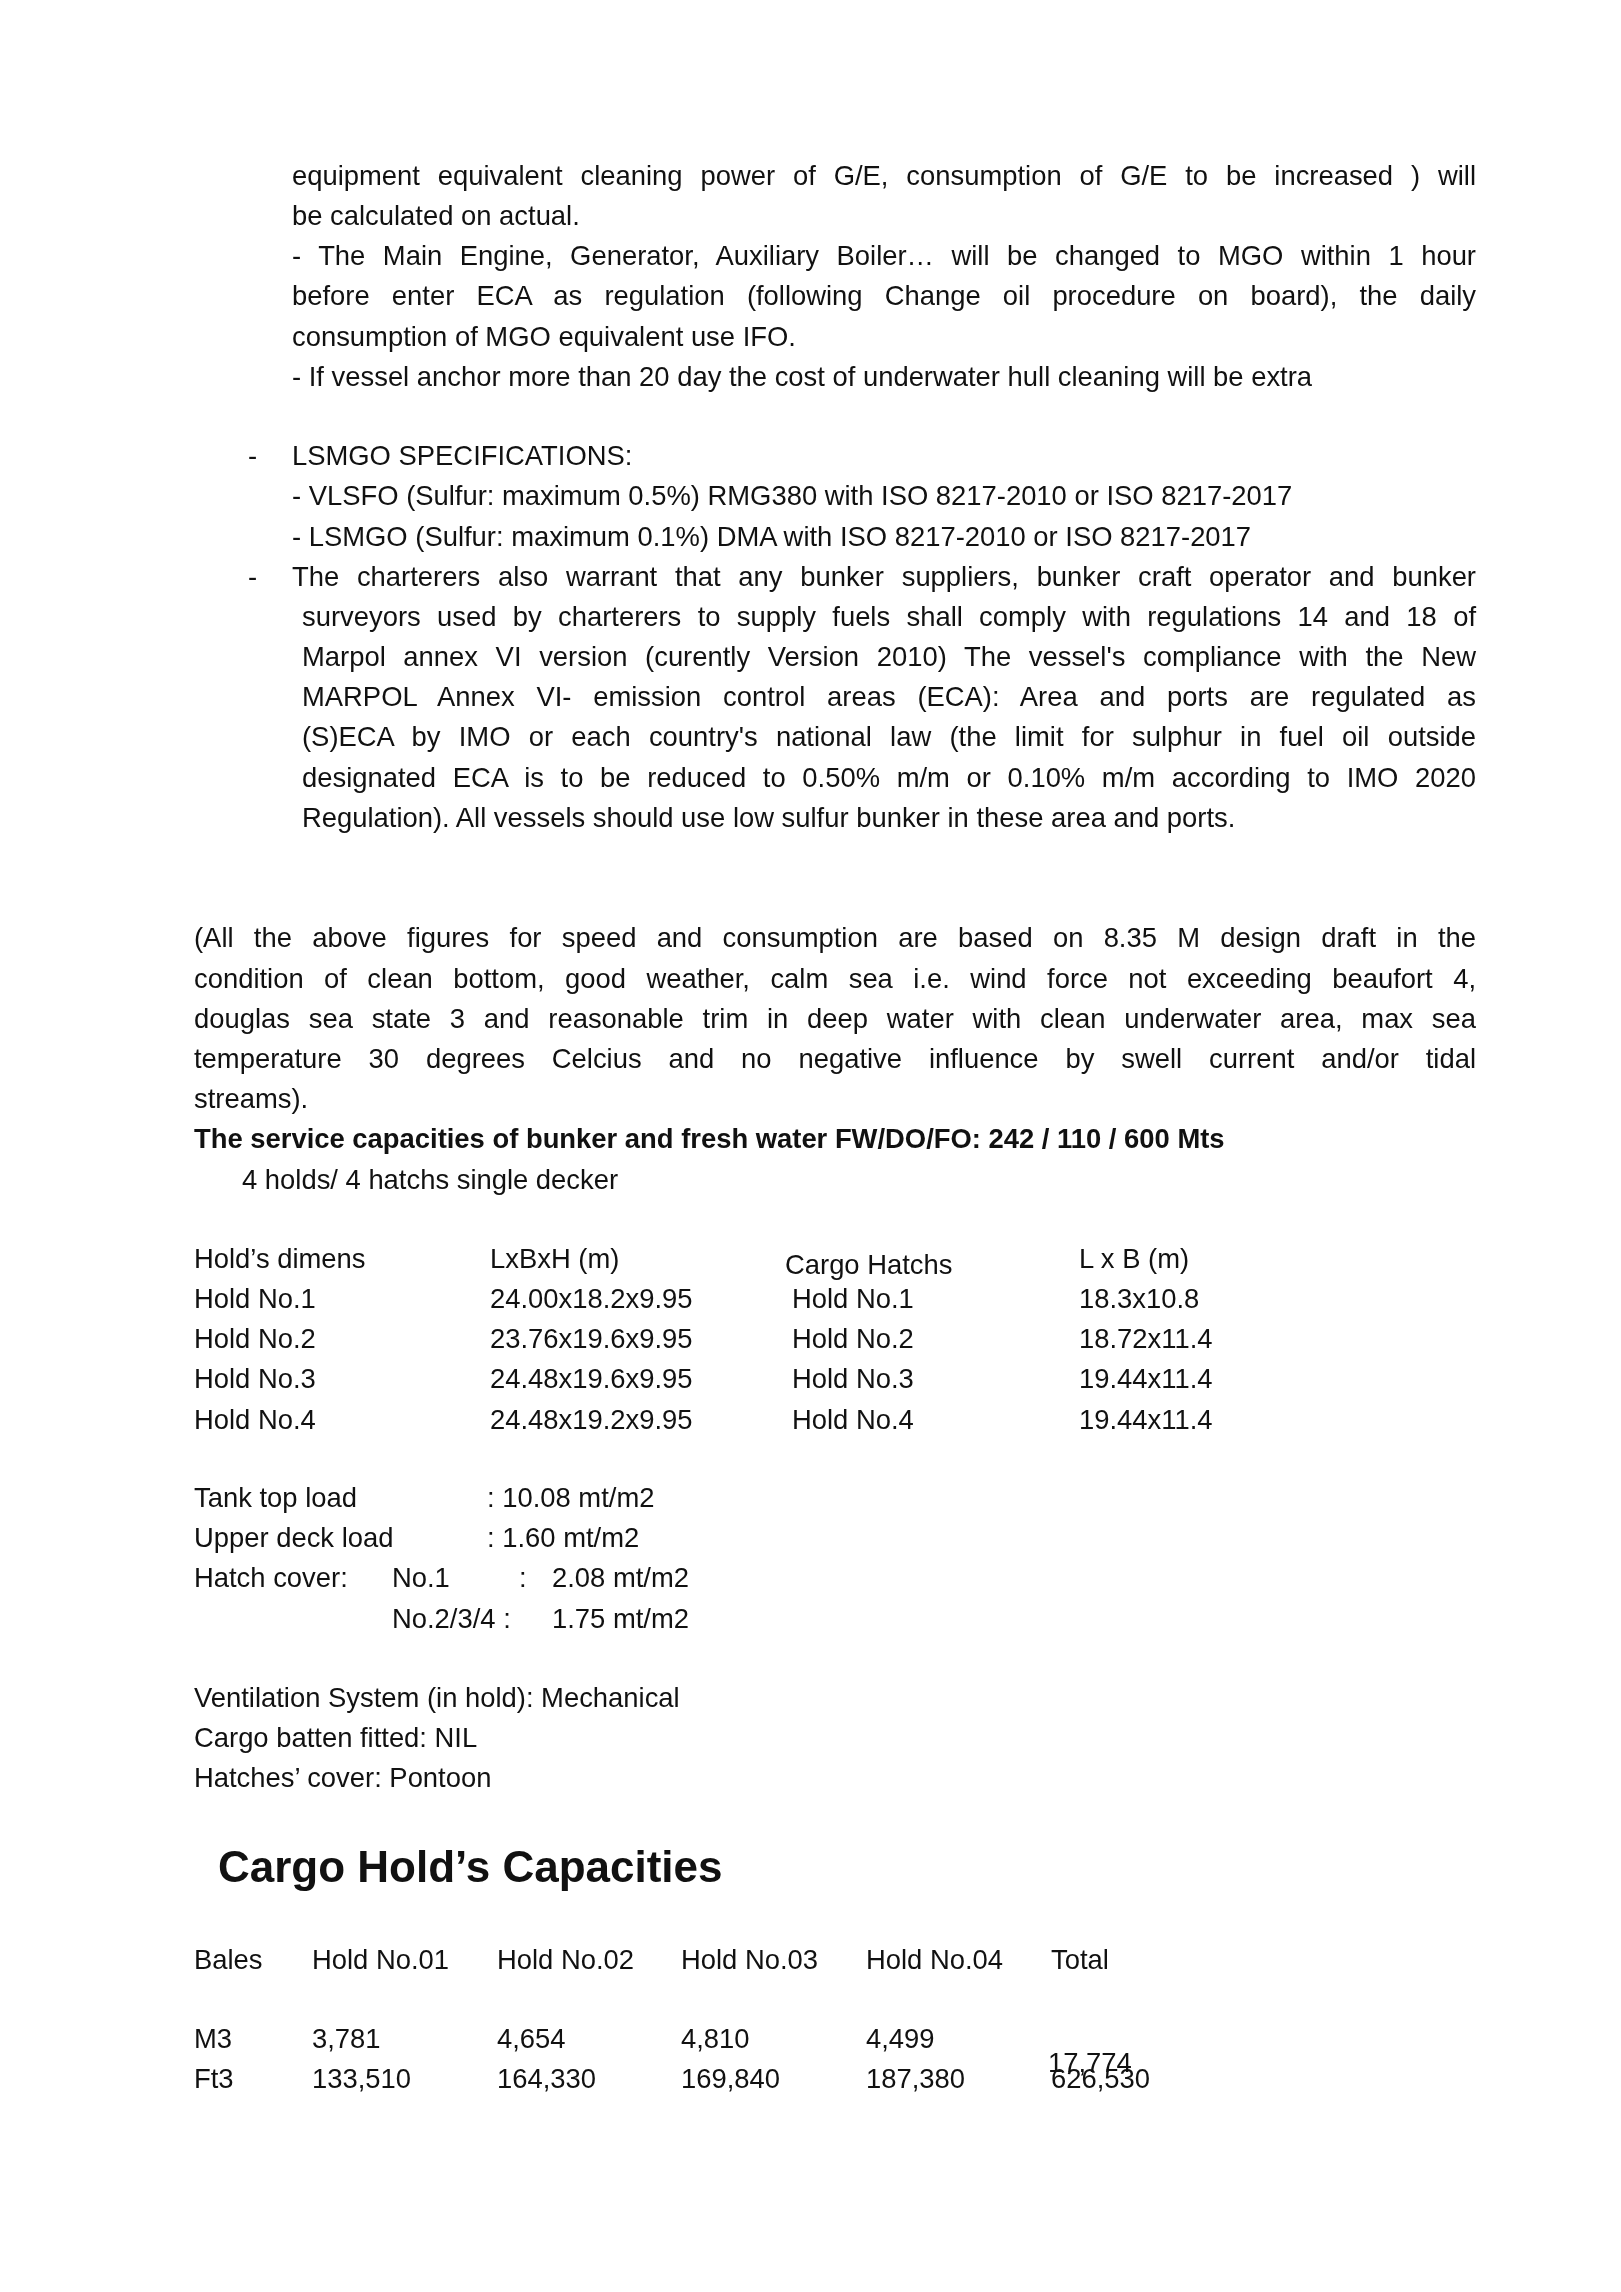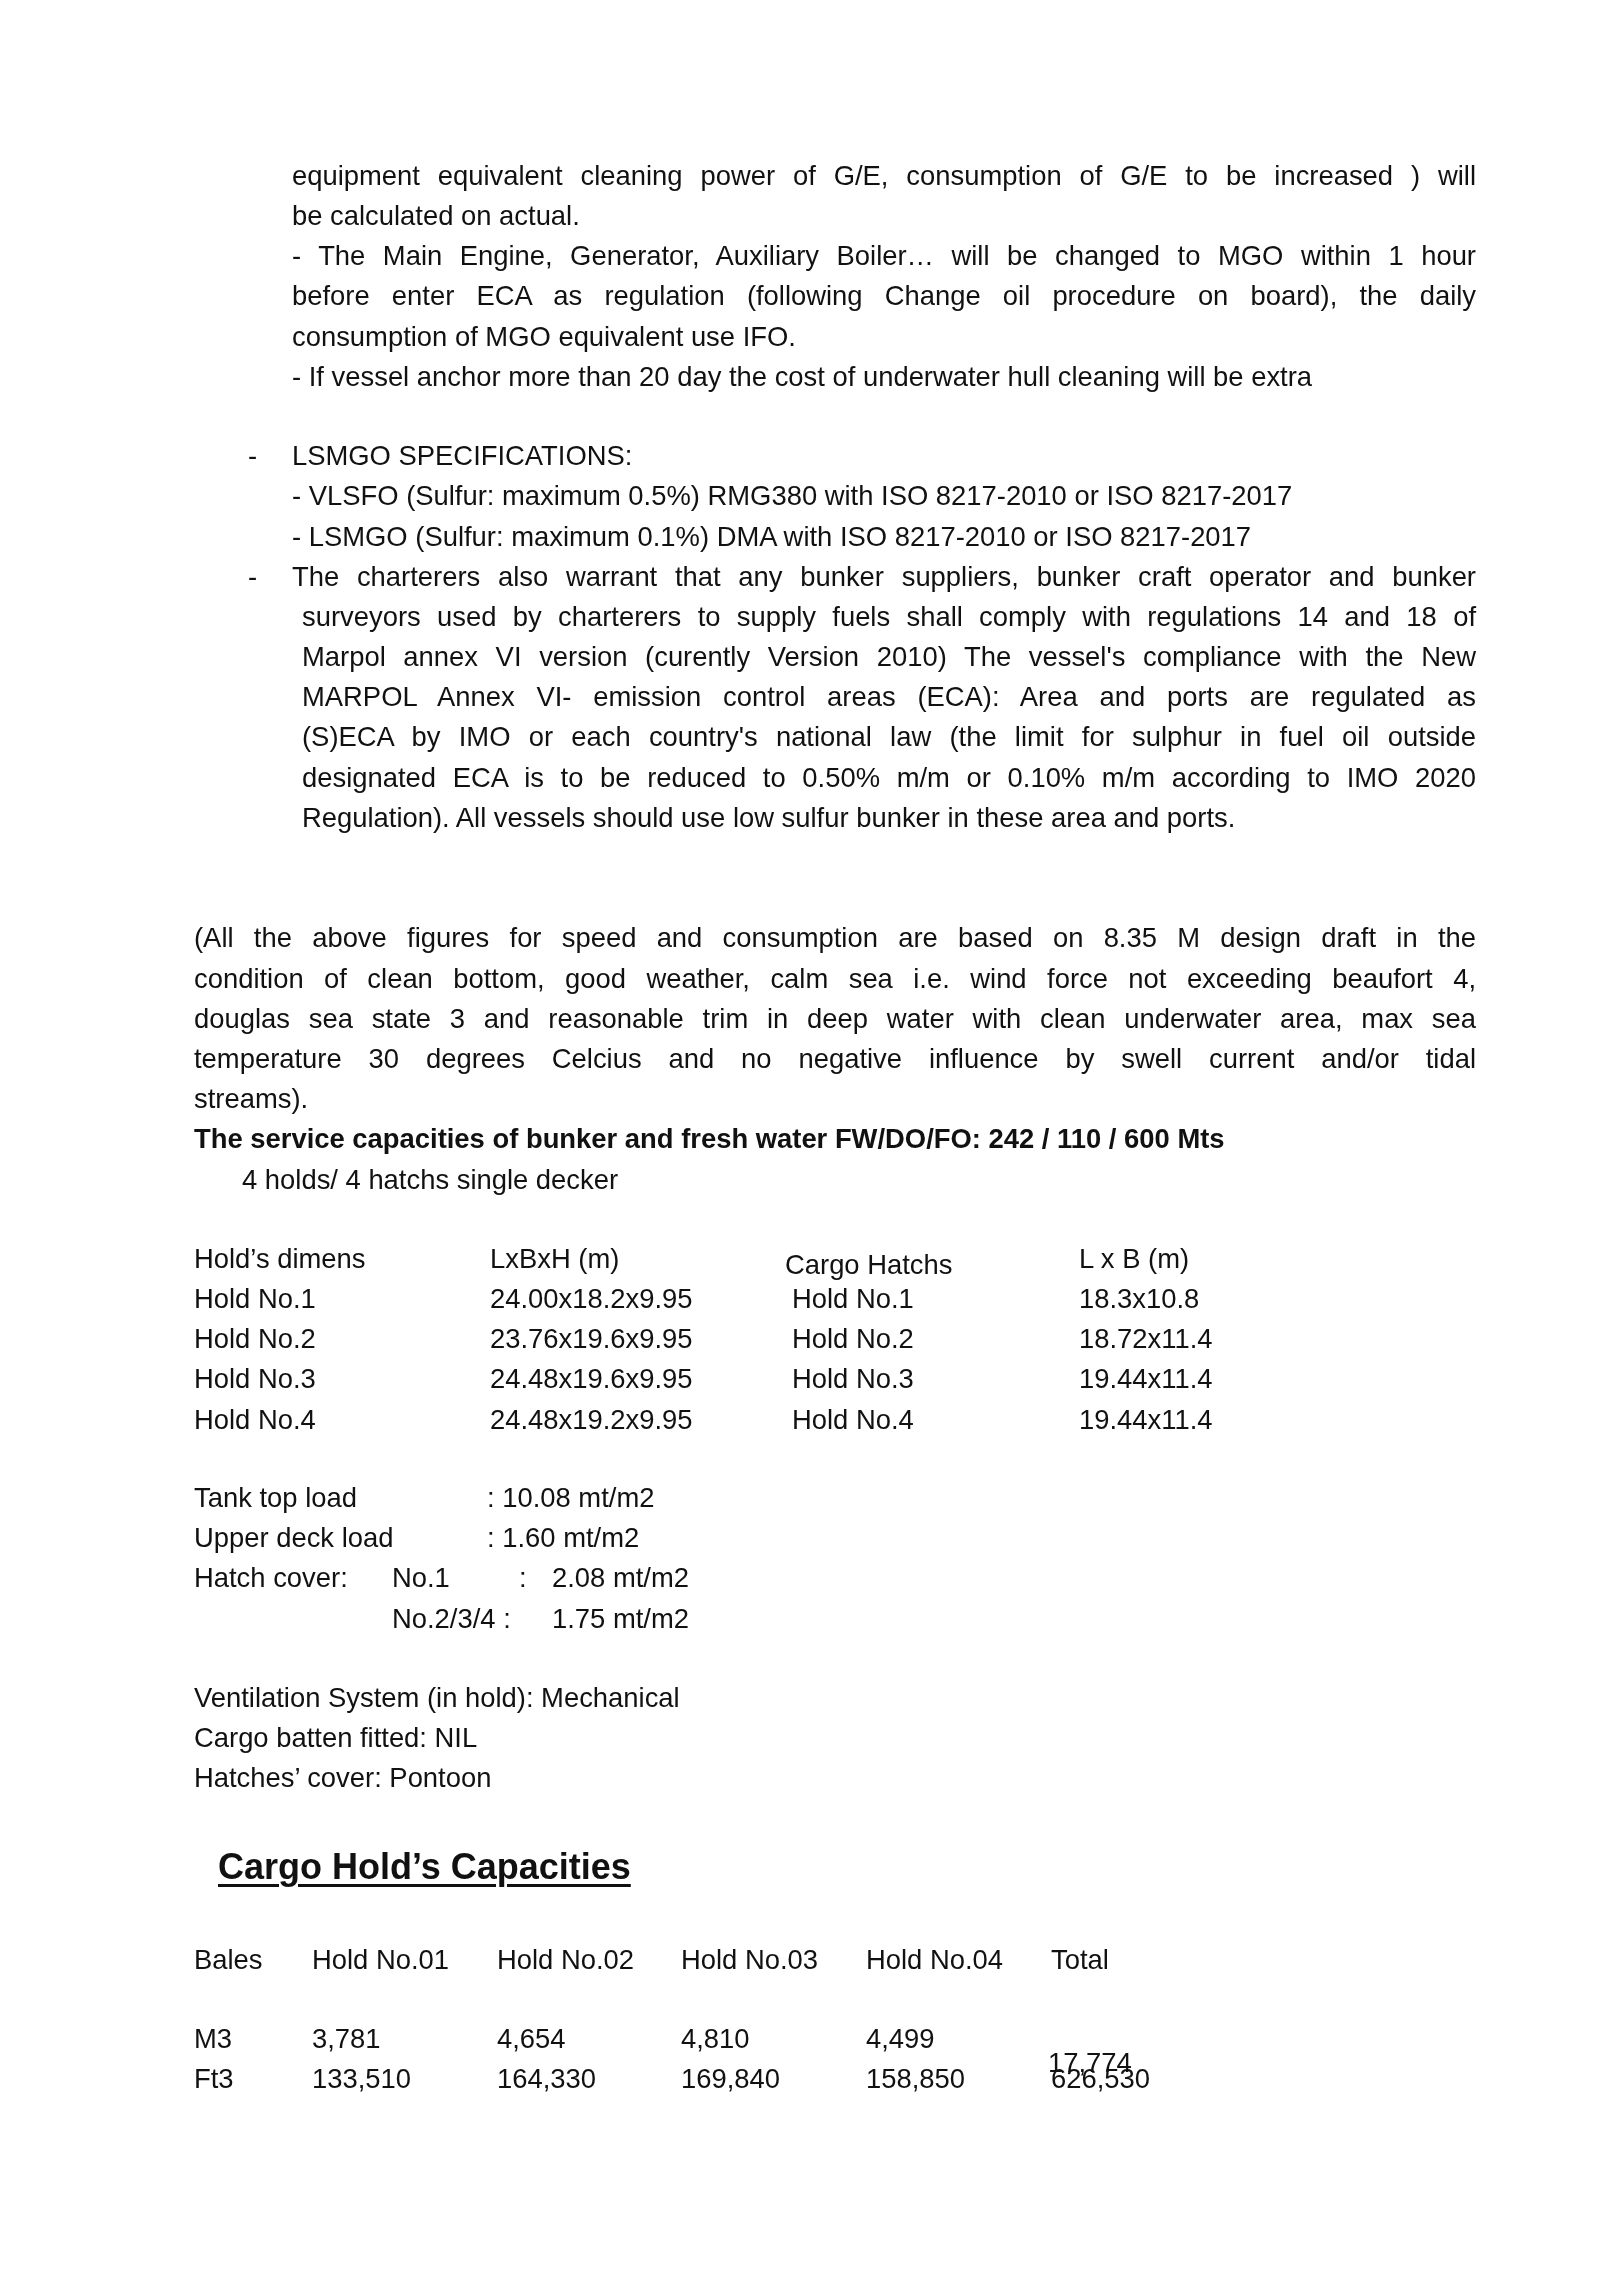--- a/index.html
+++ b/index.html
@@ -7,21 +7,21 @@
     width: 1621px; height: 2293px; position: relative; overflow: hidden;
     font-family: "Liberation Sans", sans-serif; color: #111; font-size: 27.4px;
   }
   .page { position: absolute; left: 0; top: 0; width: 1621px; height: 2293px; }
   .line { position: absolute; white-space: nowrap; line-height: 40px; }
   .just { position: absolute; text-align: justify; text-align-last: justify; white-space: nowrap; line-height: 40px; }
   .just span.inner { display: inline-block; width: 100%; }
   .dash { position: absolute; line-height: 40px; }
   .cell { position: absolute; white-space: nowrap; line-height: 40px; }
   .title {
-    position: absolute; font-weight: bold; font-size: 36px; text-decoration: underline;
+    position: absolute; font-weight: bold; font-size: 44px; 
     text-underline-offset: 4.9px; text-decoration-thickness: 2.9px; line-height: 47px;
   }
 </style>
 </head>
 <body>
 
 <div class="page">
 
   <div>
     <div class="just" style="left:292px; top:156px; width:1184px;"><span class="inner">equipment equivalent cleaning power of G/E, consumption of G/E to be increased ) will</span></div>
@@ -129,19 +129,19 @@
       <div class="cell" style="left:497px; top:2019px;">4,654</div>
       <div class="cell" style="left:681px; top:2019px;">4,810</div>
       <div class="cell" style="left:866px; top:2019px;">4,499</div>
       <div class="cell" style="left:1048px; top:2019px;margin-top:24px;">17,774</div>
     </div>
     <div>
       <div class="cell" style="left:194px; top:2059px;">Ft3</div>
       <div class="cell" style="left:312px; top:2059px;">133,510</div>
       <div class="cell" style="left:497px; top:2059px;">164,330</div>
       <div class="cell" style="left:681px; top:2059px;">169,840</div>
-      <div class="cell" style="left:866px; top:2059px;">158,850</div>
+      <div class="cell" style="left:866px; top:2059px;">187,380</div>
       <div class="cell" style="left:1051px; top:2059px;">626,530</div>
     </div>
   </div>
 
 </div>
 
 
 </body></html>

